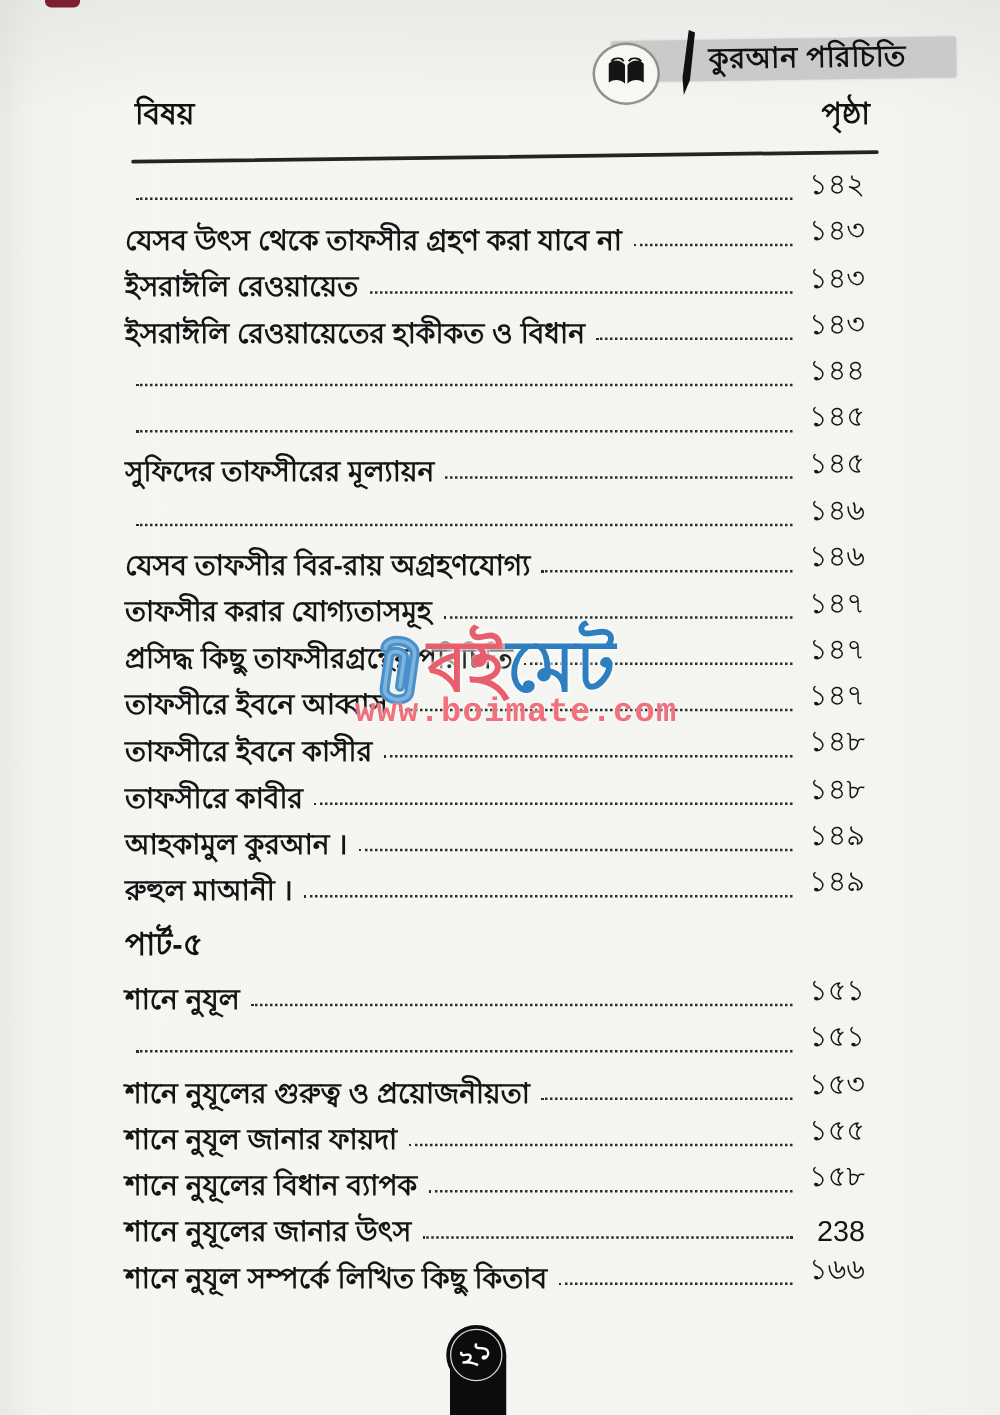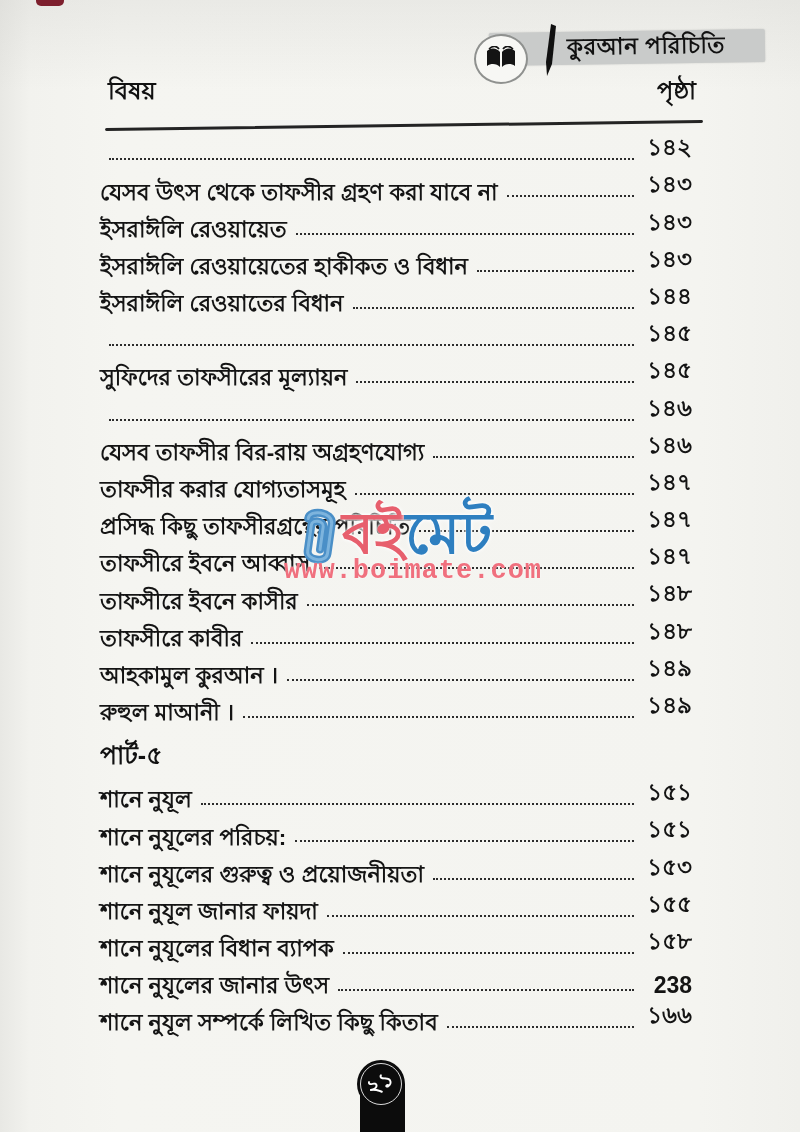--- a/index.html
+++ b/index.html
@@ -59,21 +59,21 @@
   }
   .row-title{
     font-size:22.5px;font-weight:bold;color:#141414;white-space:nowrap;
     line-height:1.15;
   }
   .row-dots{
     flex:1;border-bottom:2.6px dotted #2c2c2c;
     margin:0 4px 8px 9px;min-width:12px;
   }
   .row-page{
-    font-size:23px;font-weight:bold;color:#141414;
+    font-size:23px;font-weight:normal;color:#141414;
     width:54px;text-align:right;white-space:nowrap;
   }
   .part-heading{
     position:absolute;left:100px;top:736px;width:592px;text-align:left;
     font-size:25px;font-weight:bold;color:#111;
   }
   
   .watermark{position:absolute;left:272px;top:492px;width:330px;height:100px;z-index:5;pointer-events:none;margin-left:12px;}
   .wm-clip{position:absolute;left:8px;top:10px;width:52px;height:66px;transform:rotate(8deg);}
   .wm-text{
@@ -154,21 +154,20 @@
       <span class="row-title">ইসরাঈলি রেওয়ায়েত</span>
       <span class="row-dots"></span>
       <span class="row-page">১৪৩</span>
     </div>
       <div class="toc-row">
       <span class="row-title">ইসরাঈলি রেওয়ায়েতের হাকীকত ও বিধান</span>
       <span class="row-dots"></span>
       <span class="row-page">১৪৩</span>
     </div>
       <div class="toc-row">
-      <span class="row-title">ইসরাঈলি রেওয়াতের বিধান</span>
       <span class="row-dots"></span>
       <span class="row-page">১৪৪</span>
     </div>
       <div class="toc-row">
       <span class="row-dots"></span>
       <span class="row-page">১৪৫</span>
     </div>
       <div class="toc-row">
       <span class="row-title">সুফিদের তাফসীরের মূল্যায়ন</span>
       <span class="row-dots"></span>
@@ -223,21 +222,20 @@
   <div class="part-heading">পার্ট-৫</div>
 
   <div class="toc-rows rows-part5">
 
   <div class="toc-row">
       <span class="row-title">শানে নুযূল</span>
       <span class="row-dots"></span>
       <span class="row-page">১৫১</span>
     </div>
       <div class="toc-row">
-      <span class="row-title">শানে নুযূলের পরিচয়:</span>
       <span class="row-dots"></span>
       <span class="row-page">১৫১</span>
     </div>
       <div class="toc-row">
       <span class="row-title">শানে নুযূলের গুরুত্ব ও প্রয়োজনীয়তা</span>
       <span class="row-dots"></span>
       <span class="row-page">১৫৩</span>
     </div>
       <div class="toc-row">
       <span class="row-title">শানে নুযূল জানার ফায়দা</span>

